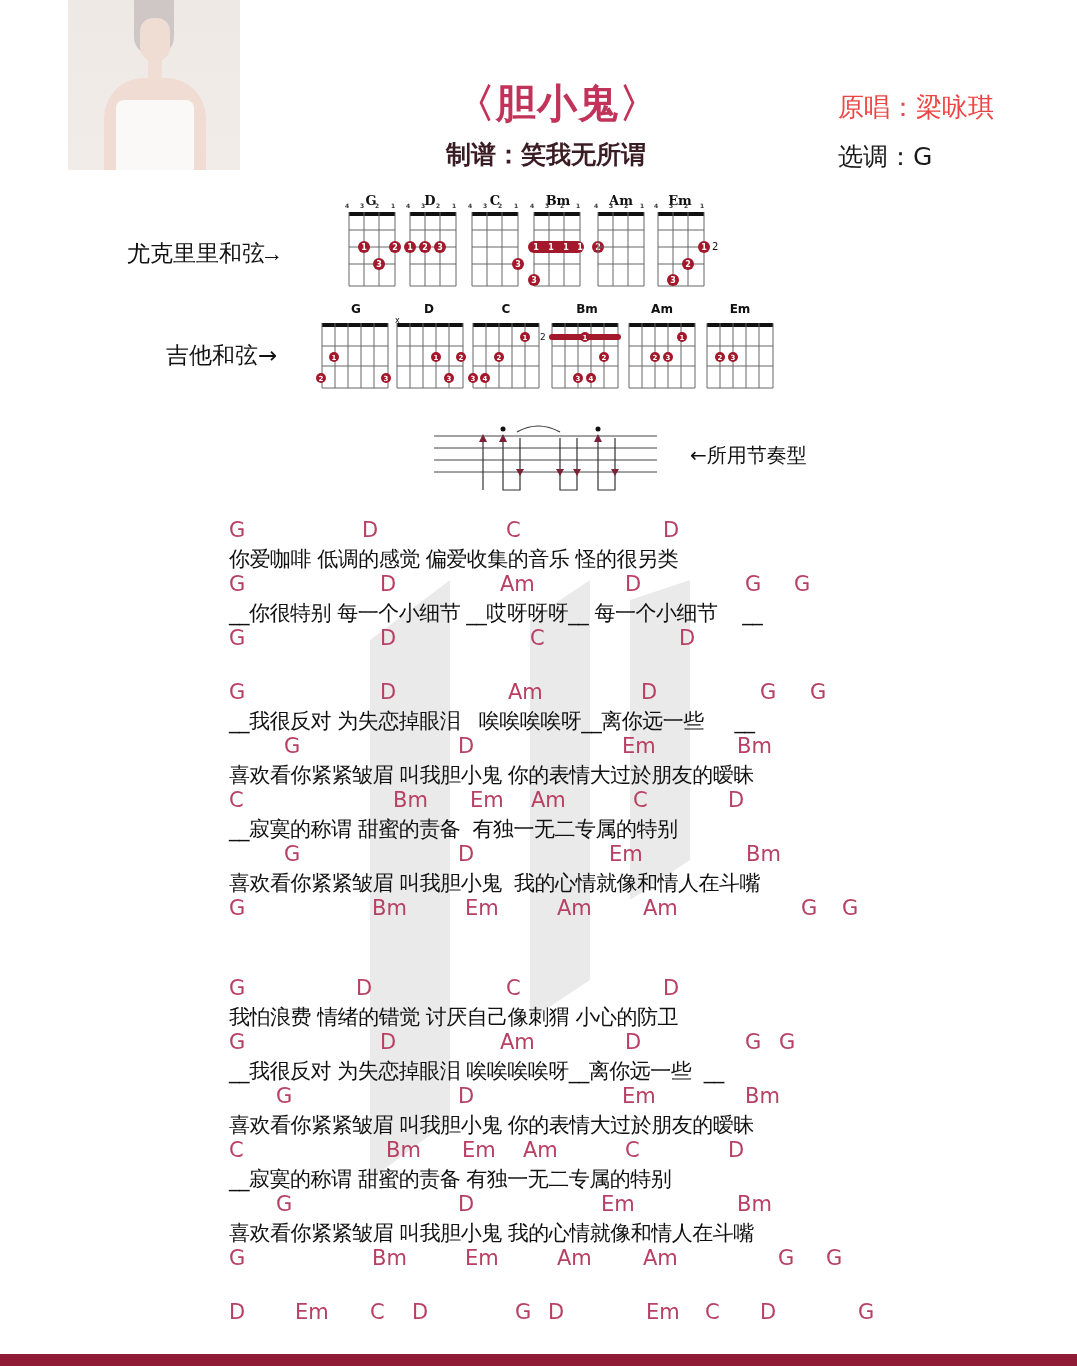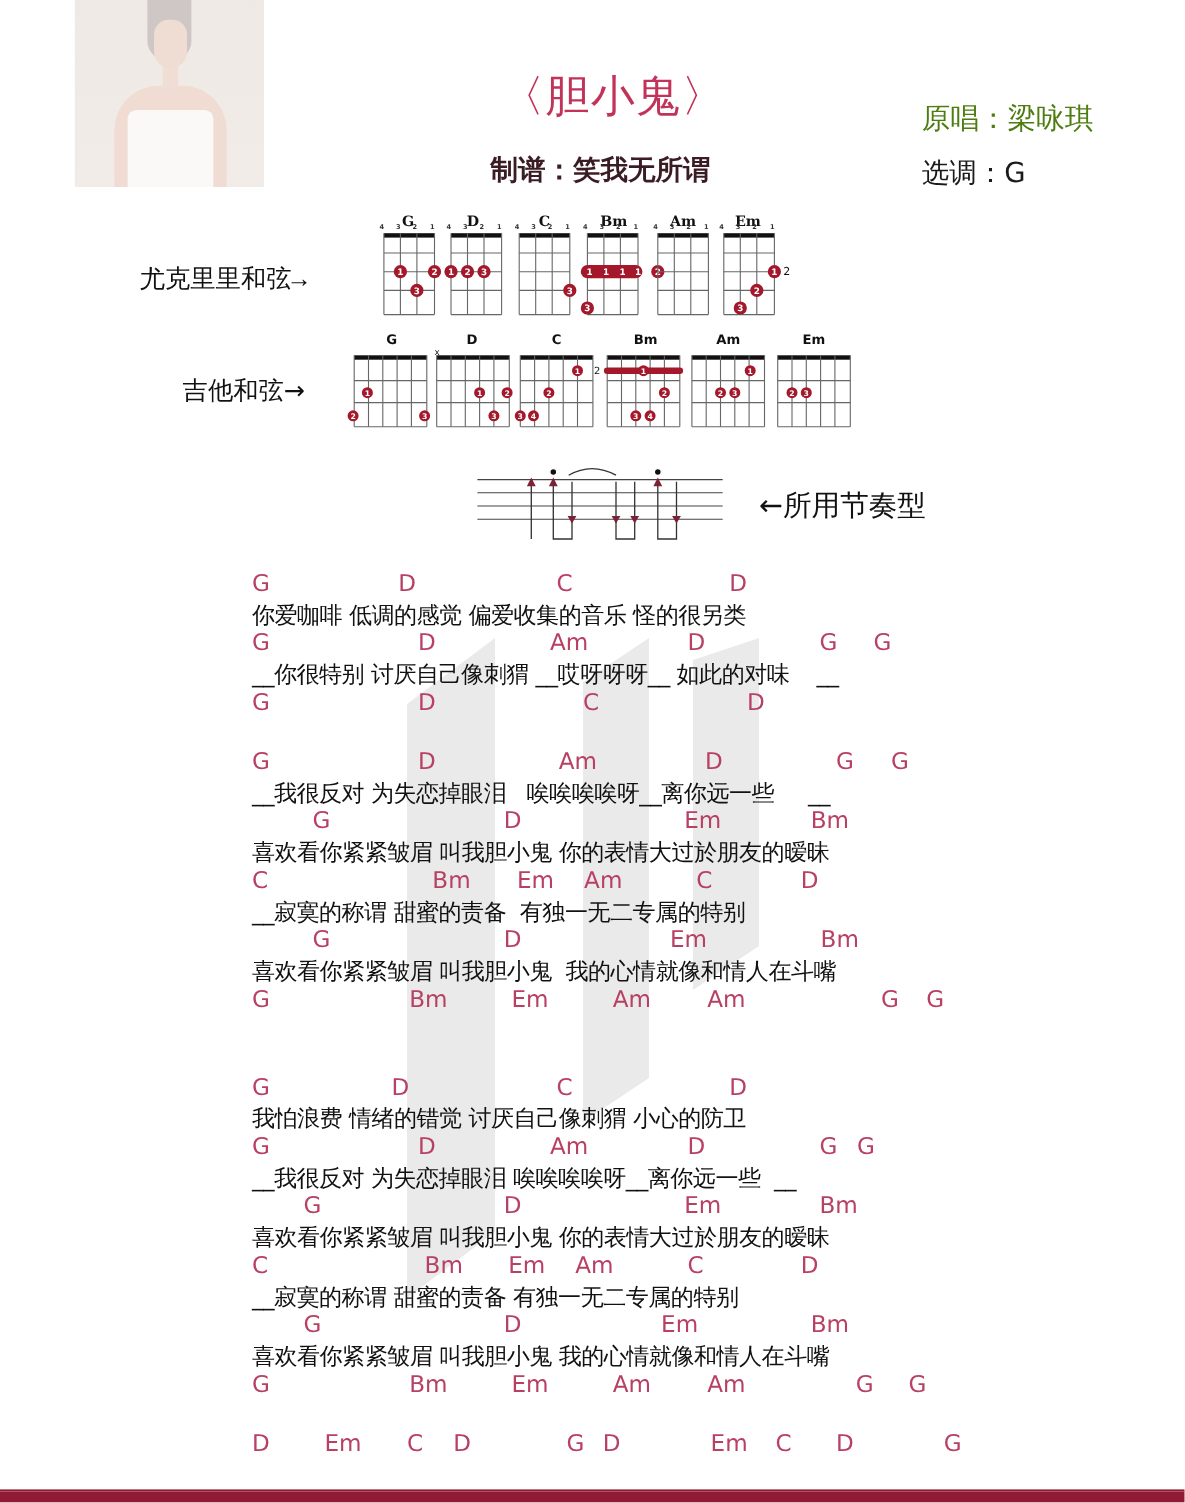--- a/index.html
+++ b/index.html
@@ -3,28 +3,28 @@
 <meta charset="utf-8">
 <style>
   html,body{margin:0;padding:0;background:#fff;}
   body{width:1077px;height:1366px;position:relative;overflow:hidden;font-family:"DejaVu Sans","Liberation Sans",sans-serif;color:#111;}
   .photo{position:absolute;left:68px;top:0;width:172px;height:170px;background:linear-gradient(180deg,#efe9e6 0%,#f2ece8 100%);overflow:hidden;}
   .photo .hair{position:absolute;left:66px;top:0;width:40px;height:55px;background:#cfc6c6;border-radius:0 0 18px 18px;}
   .photo .face{position:absolute;left:72px;top:18px;width:30px;height:44px;background:#efdcd2;border-radius:14px 14px 16px 16px;}
   .photo .neck{position:absolute;left:80px;top:60px;width:14px;height:20px;background:#f0ddd3;}
   .photo .shoulders{position:absolute;left:36px;top:78px;width:102px;height:110px;background:#f0dcd2;border-radius:40px 40px 0 0;}
   .photo .dress{position:absolute;left:48px;top:100px;width:78px;height:90px;background:#fbf8f8;border-radius:8px 8px 0 0;}
-  .title{position:absolute;left:455px;top:60px;font-size:40px;font-weight:normal;color:#c2335a;letter-spacing:1px;}
+  .title{position:absolute;left:455px;top:76px;font-size:40px;font-weight:bold;color:#c2335a;letter-spacing:1px;}
   .arranger{position:absolute;left:446px;top:138px;font-size:25px;font-weight:bold;color:#3a1c24;}
-  .singer{position:absolute;left:838px;top:90px;font-size:26px;color:#4d7c0f;}
+  .singer{position:absolute;left:838px;top:90px;font-size:26px;color:#ef4444;}
   .key{position:absolute;left:838px;top:140px;font-size:25px;color:#1a1a1a;}
   .label{position:absolute;font-size:23px;color:#111;}
   .diagrams{position:absolute;}
   .rhythm{position:absolute;left:432px;top:424px;}
-  .rhythm-label{position:absolute;left:690px;top:442px;font-size:26px;color:#111;}
+  .rhythm-label{position:absolute;left:690px;top:442px;font-size:20px;color:#111;}
   .watermark{position:absolute;left:330px;top:560px;width:400px;height:640px;opacity:0.08;pointer-events:none;}
   .lyrics{position:absolute;left:0;top:0;width:1077px;height:1366px;}
   .chord{position:absolute;font-size:21px;color:#b84064;font-family:"DejaVu Sans","Liberation Sans",sans-serif;}
   .lyric{position:absolute;left:229px;font-size:21px;color:#111;white-space:pre;letter-spacing:-0.5px;}
   .border{position:absolute;left:0;top:1354px;width:1077px;height:12px;background:#8f1b34;}
   .border::before{content:"";position:absolute;left:0;top:-4px;width:100%;height:6px;background:radial-gradient(circle at 3px 0px,#fff 3px,transparent 3.5px) 0 0/6px 6px repeat-x;}
 </style>
 </head>
 <body>
 
@@ -244,21 +244,21 @@
     <span class="chord" style="left: 362px; top: 518px;">D</span>
     <span class="chord" style="left: 506px; top: 518px;">C</span>
     <span class="chord" style="left: 663px; top: 518px;">D</span>
     <div class="lyric" style="top: 545px;">你爱咖啡 低调的感觉 偏爱收集的音乐 怪的很另类</div>
     <span class="chord" style="left: 229px; top: 572px;">G</span>
     <span class="chord" style="left: 380px; top: 572px;">D</span>
     <span class="chord" style="left: 500px; top: 572px;">Am</span>
     <span class="chord" style="left: 625px; top: 572px;">D</span>
     <span class="chord" style="left: 745px; top: 572px;">G</span>
     <span class="chord" style="left: 794px; top: 572px;">G</span>
-    <div class="lyric" style="top: 599px;">__你很特别 讨厌自己像刺猬 __哎呀呀呀__ 如此的对味    __</div>
+    <div class="lyric" style="top: 599px;">__你很特别 每一个小细节 __哎呀呀呀__ 每一个小细节    __</div>
     <span class="chord" style="left: 229px; top: 626px;">G</span>
     <span class="chord" style="left: 380px; top: 626px;">D</span>
     <span class="chord" style="left: 530px; top: 626px;">C</span>
     <span class="chord" style="left: 679px; top: 626px;">D</span>
     <span class="chord" style="left: 229px; top: 680px;">G</span>
     <span class="chord" style="left: 380px; top: 680px;">D</span>
     <span class="chord" style="left: 508px; top: 680px;">Am</span>
     <span class="chord" style="left: 641px; top: 680px;">D</span>
     <span class="chord" style="left: 760px; top: 680px;">G</span>
     <span class="chord" style="left: 810px; top: 680px;">G</span>

